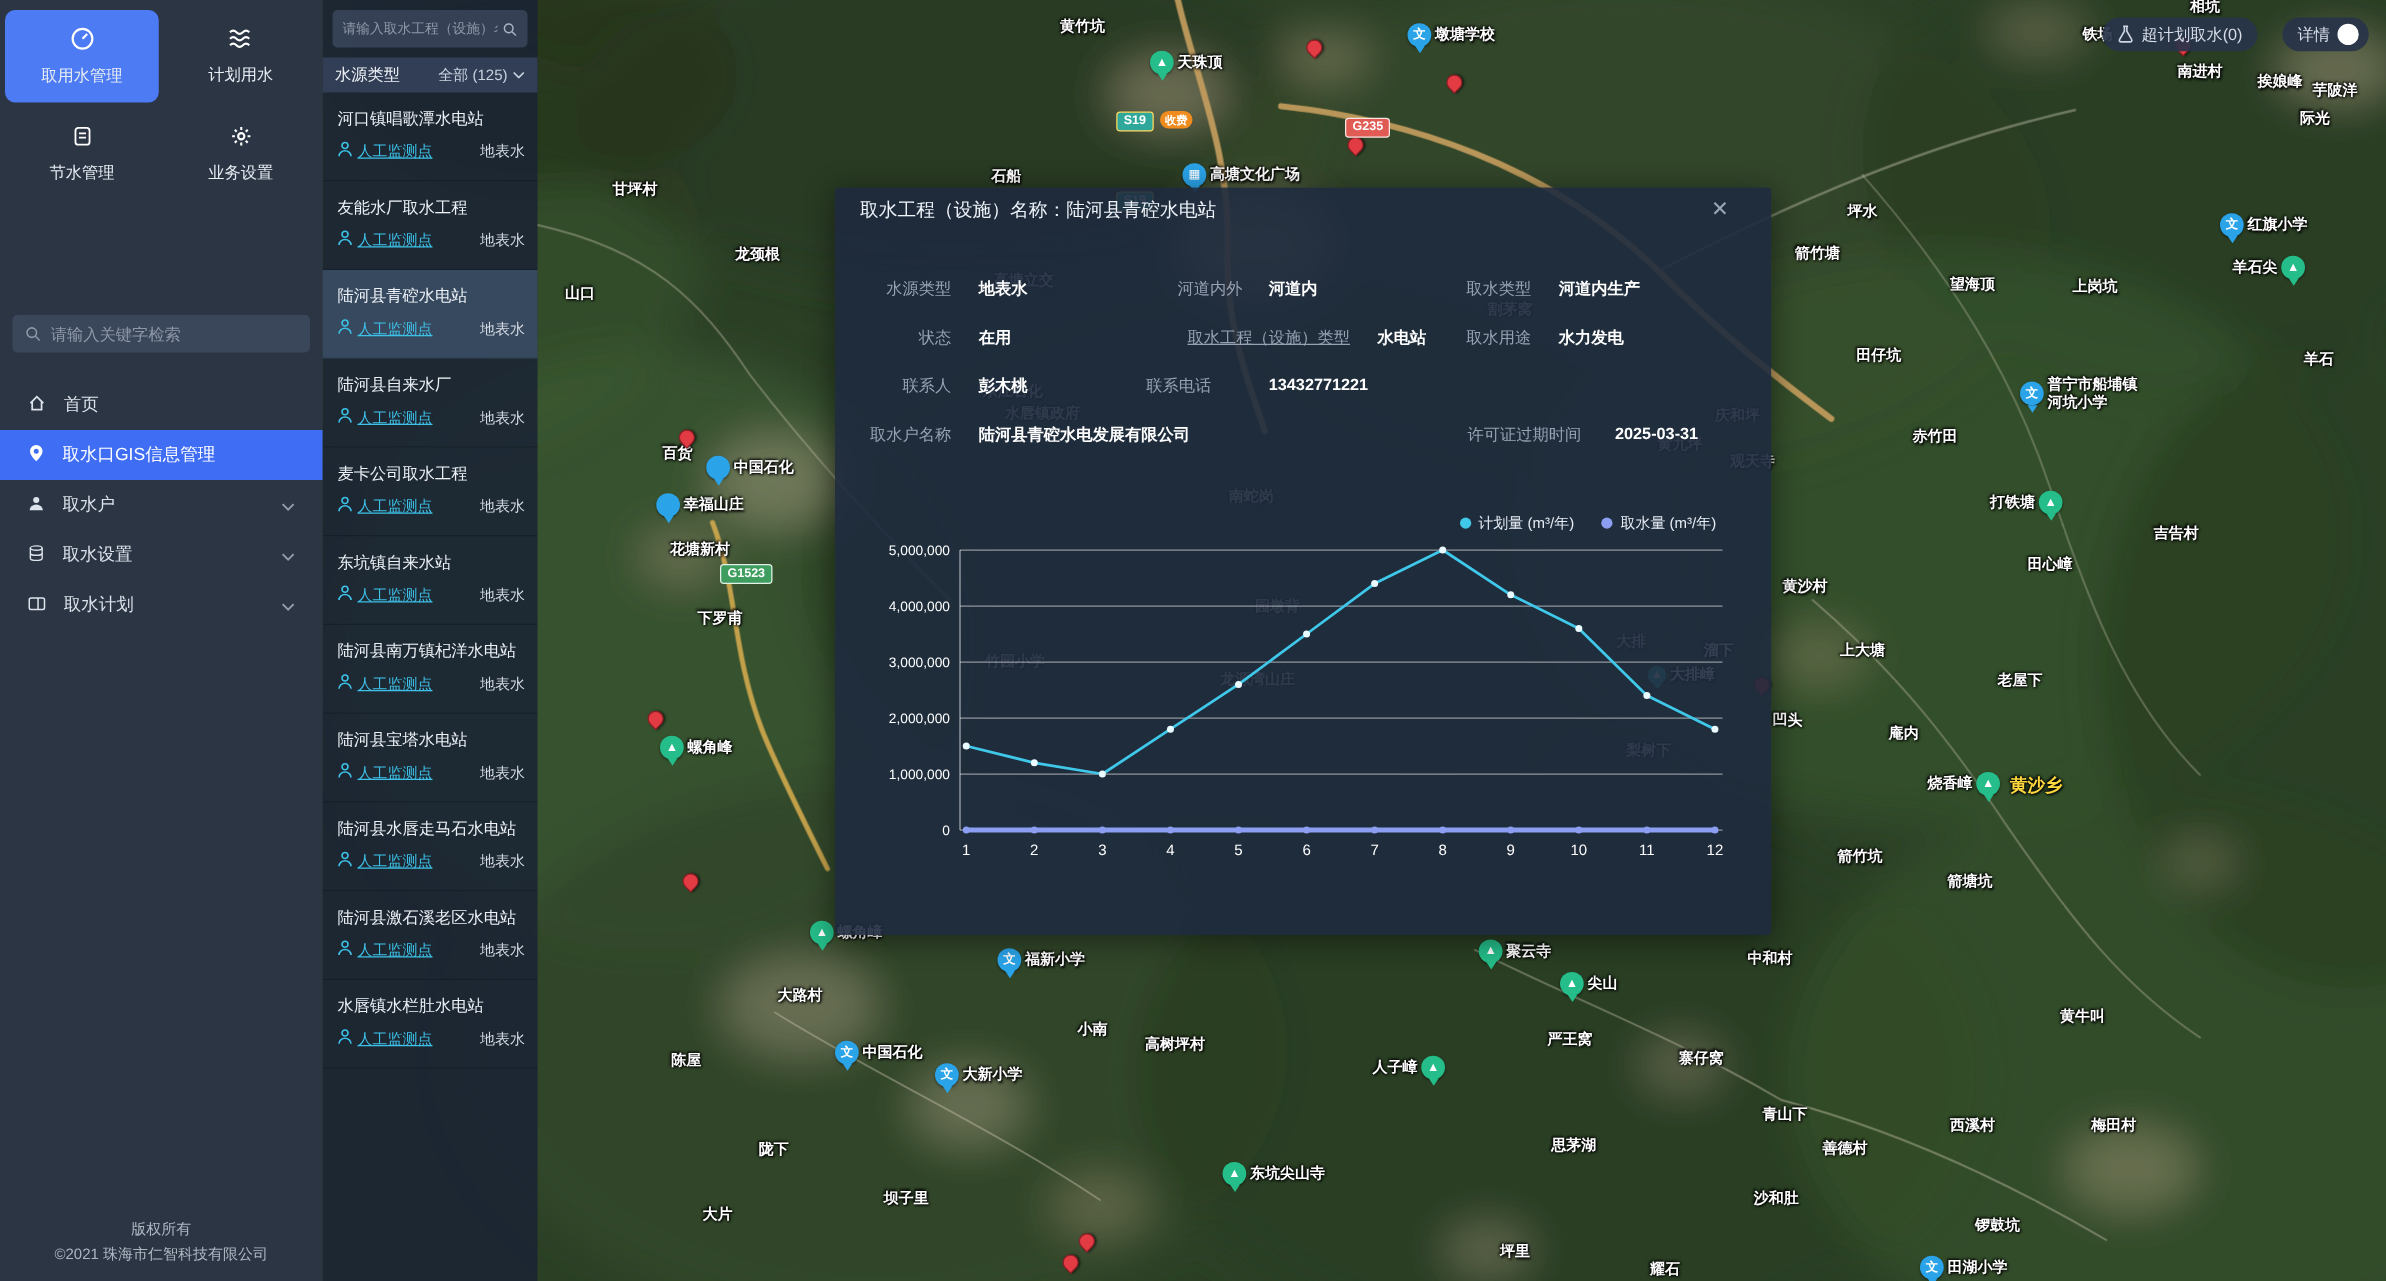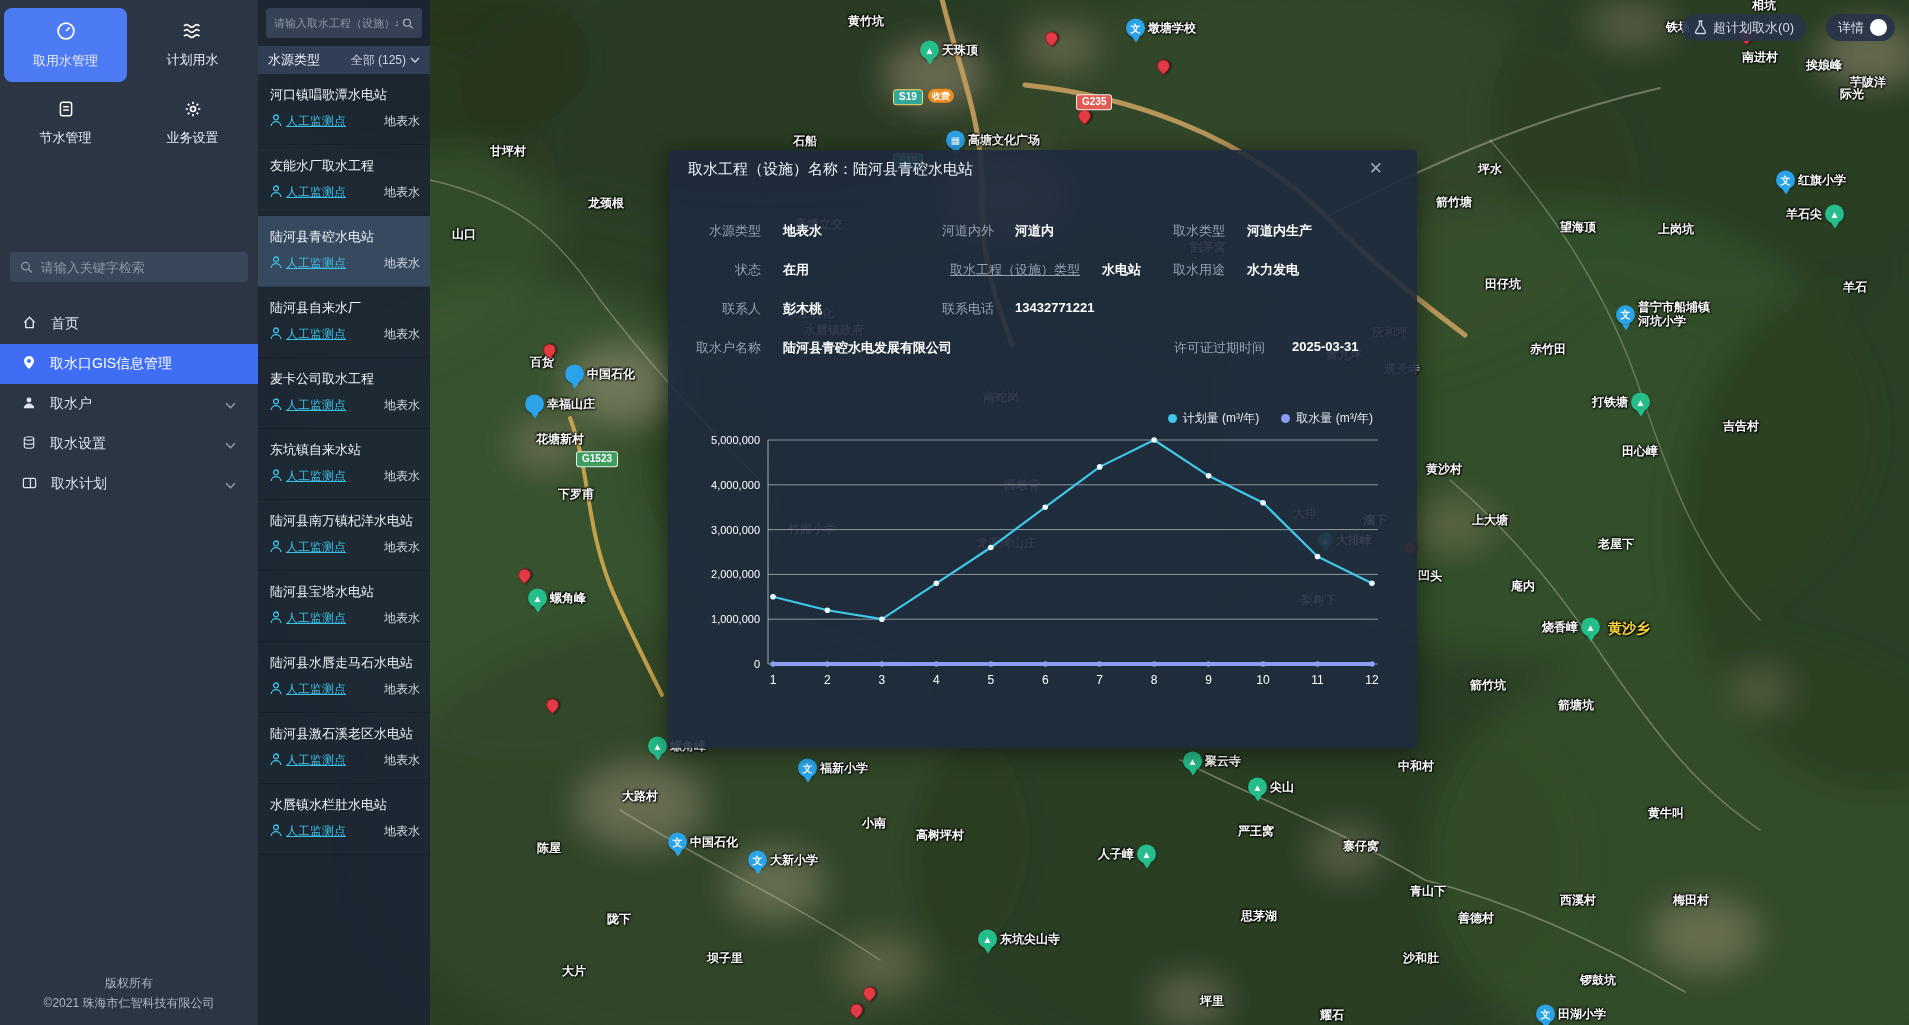--- a/index.html
+++ b/index.html
@@ -70,21 +70,21 @@
   .lp-filter { height:28px; background:rgba(52,64,88,.95); display:flex; align-items:center;
     padding:0 10px; justify-content:space-between; color:#eef2f7; font-size:13px;}
   .lp-filter .fv { color:#c9d2df; font-size:12px; display:flex; align-items:center; gap:4px;}
   .lp-items { }
   .lp-item { height:71px; padding:12px 10px 0 12px; cursor:pointer;
     border-bottom:1px solid rgba(0,0,0,.18); }
   .lp-item.selected { background:rgba(88,112,148,.45); }
   .lp-item .t { color:#eef2f7; font-size:13px; white-space:nowrap; overflow:hidden;}
   .lp-item .r2 { margin-top:9px; display:flex; align-items:center; justify-content:space-between;}
   .lp-item .mon { color:#3ec1e8; font-size:12px; text-decoration:underline;
-    display:flex; align-items:center; gap:4px;}
+    display:flex; align-items:flex-start; gap:4px;}
   .lp-item .wt { color:#d5dbe4; font-size:12px; }
 
   
   .modal { position:absolute; left:668px; top:150px; width:749px; height:598px;
     background:rgba(30,42,62,.90); z-index:5; border-radius:3px;
     box-shadow:0 4px 24px rgba(0,0,0,.45); }
   .modal-title { position:absolute; left:20px; top:0; height:38px; line-height:38px;
     color:#eef3fa; font-size:15px; }
   .modal-close { position:absolute; right:34px; top:8px; color:#9aa5b5; font-size:17px;
     cursor:pointer; }
@@ -150,21 +150,21 @@
     <path d="M1490,140 C1560,220 1610,300 1640,390 C1670,480 1700,560 1760,620" stroke="#cfc8b4" stroke-width="1.5" opacity=".35"></path>
     <path d="M620,810 C700,860 790,900 880,960" stroke="#cfc8b4" stroke-width="1.5" opacity=".4"></path>
   </g>
 </svg>
 
 <div class="map-labels">
       <div class="mlabel" style="left: 848px; top: 22px;"><span>黄竹坑</span></div>
       <div class="mlabel" style="left: 1752px; top: 6px;"><span>相坑</span></div>
       <div class="mlabel" style="left: 1742px; top: 58px;"><span>南进村</span></div>
       <div class="mlabel" style="left: 1806px; top: 66px;"><span>挨娘峰</span></div>
-      <div class="mlabel" style="left: 1850px; top: 83px;"><span>芋陂洋</span></div>
+      <div class="mlabel" style="left: 1850px; top: 73px;"><span>芋陂洋</span></div>
       <div class="mlabel" style="left: 1840px; top: 95px;"><span>际光</span></div>
       <div class="mlabel" style="left: 1666px; top: 28px;"><span>铁场</span></div>
       <div class="mlabel" style="left: 793px; top: 142px;"><span>石船</span></div>
       <div class="mlabel" style="left: 588px; top: 204px;"><span>龙颈根</span></div>
       <div class="mlabel" style="left: 452px; top: 235px;"><span>山口</span></div>
       <div class="mlabel" style="left: 490px; top: 152px;"><span>甘坪村</span></div>
       <div class="mlabel" style="left: 1478px; top: 170px;"><span>坪水</span></div>
       <div class="mlabel" style="left: 1436px; top: 203px;"><span>箭竹塘</span></div>
       <div class="mlabel" style="left: 1560px; top: 228px;"><span>望海顶</span></div>
       <div class="mlabel" style="left: 1658px; top: 230px;"><span>上岗坑</span></div>
@@ -538,21 +538,21 @@
           <span class="lab" style="right: 656px;">状态</span>
           <span class="val" style="left: 115px;">在用</span>
           <span class="lab" style="right: 337px; text-decoration: underline;">取水工程（设施）类型</span>
           <span class="val" style="left: 434px;">水电站</span>
           <span class="lab" style="right: 192px;">取水用途</span>
           <span class="val" style="left: 579px;">水力发电</span>
         </div>
         <div class="frow">
           <span class="lab" style="right: 656px;">联系人</span>
           <span class="val" style="left: 115px;">彭木桃</span>
-          <span class="lab" style="right: 423px; margin-left: 23px;">联系电话</span>
+          <span class="lab" style="right: 448px; margin-left: 23px;">联系电话</span>
           <span class="val" style="left: 347px;">13432771221</span>
         </div>
         <div class="frow">
           <span class="lab" style="right: 656px;">取水户名称</span>
           <span class="val" style="left: 115px;">陆河县青硿水电发展有限公司</span>
           <span class="lab" style="right: 152px;">许可证过期时间</span>
           <span class="val" style="left: 624px;">2025-03-31</span>
         </div>
       </div>
   <div class="legend" id="legend">

